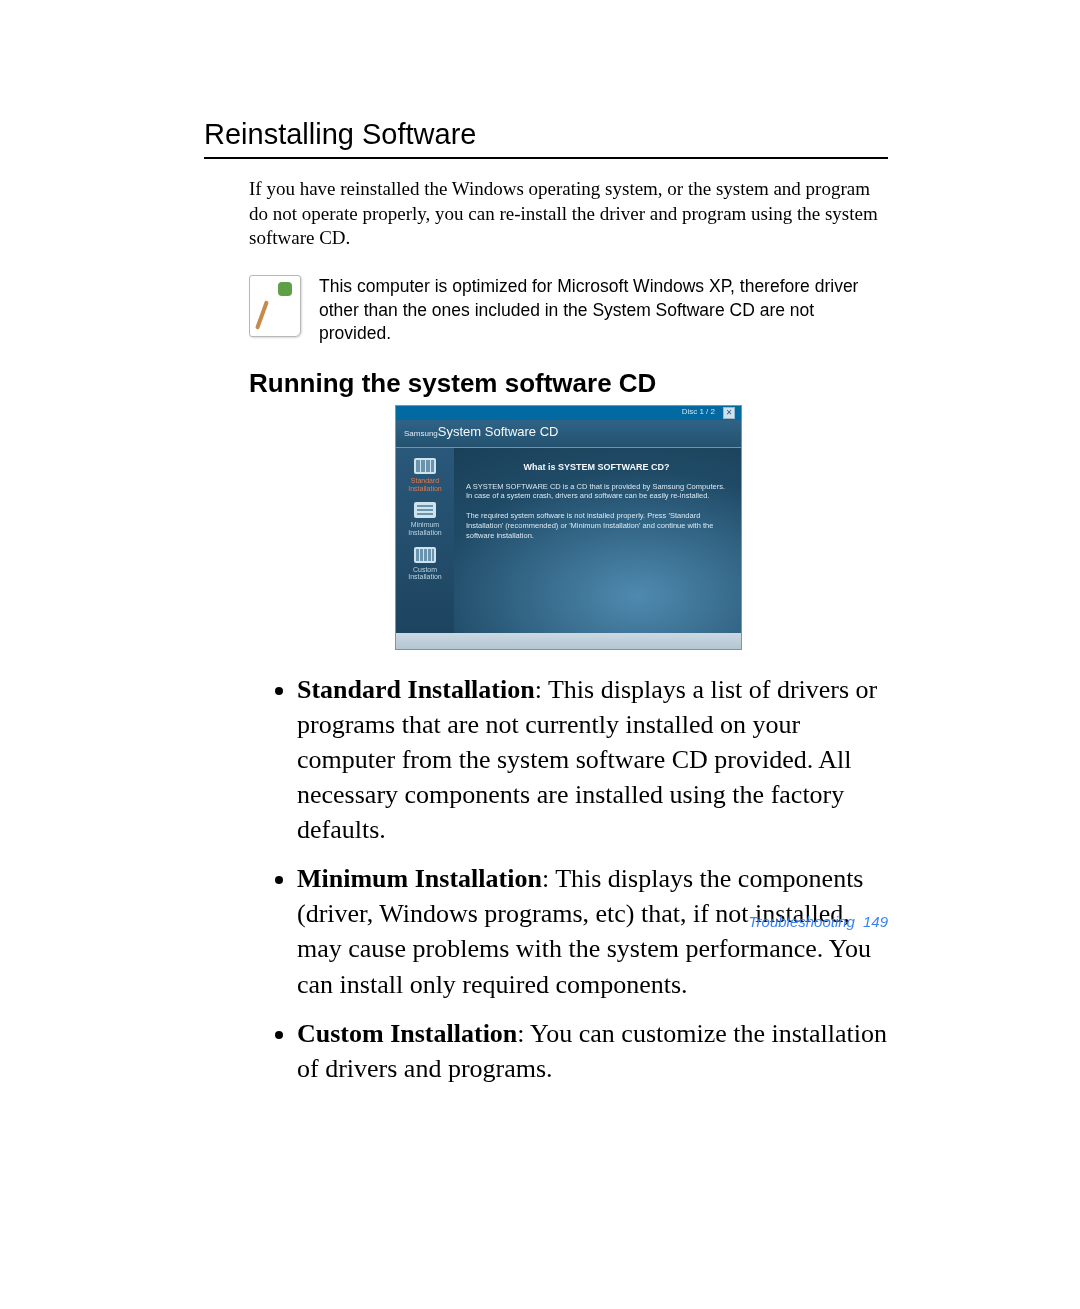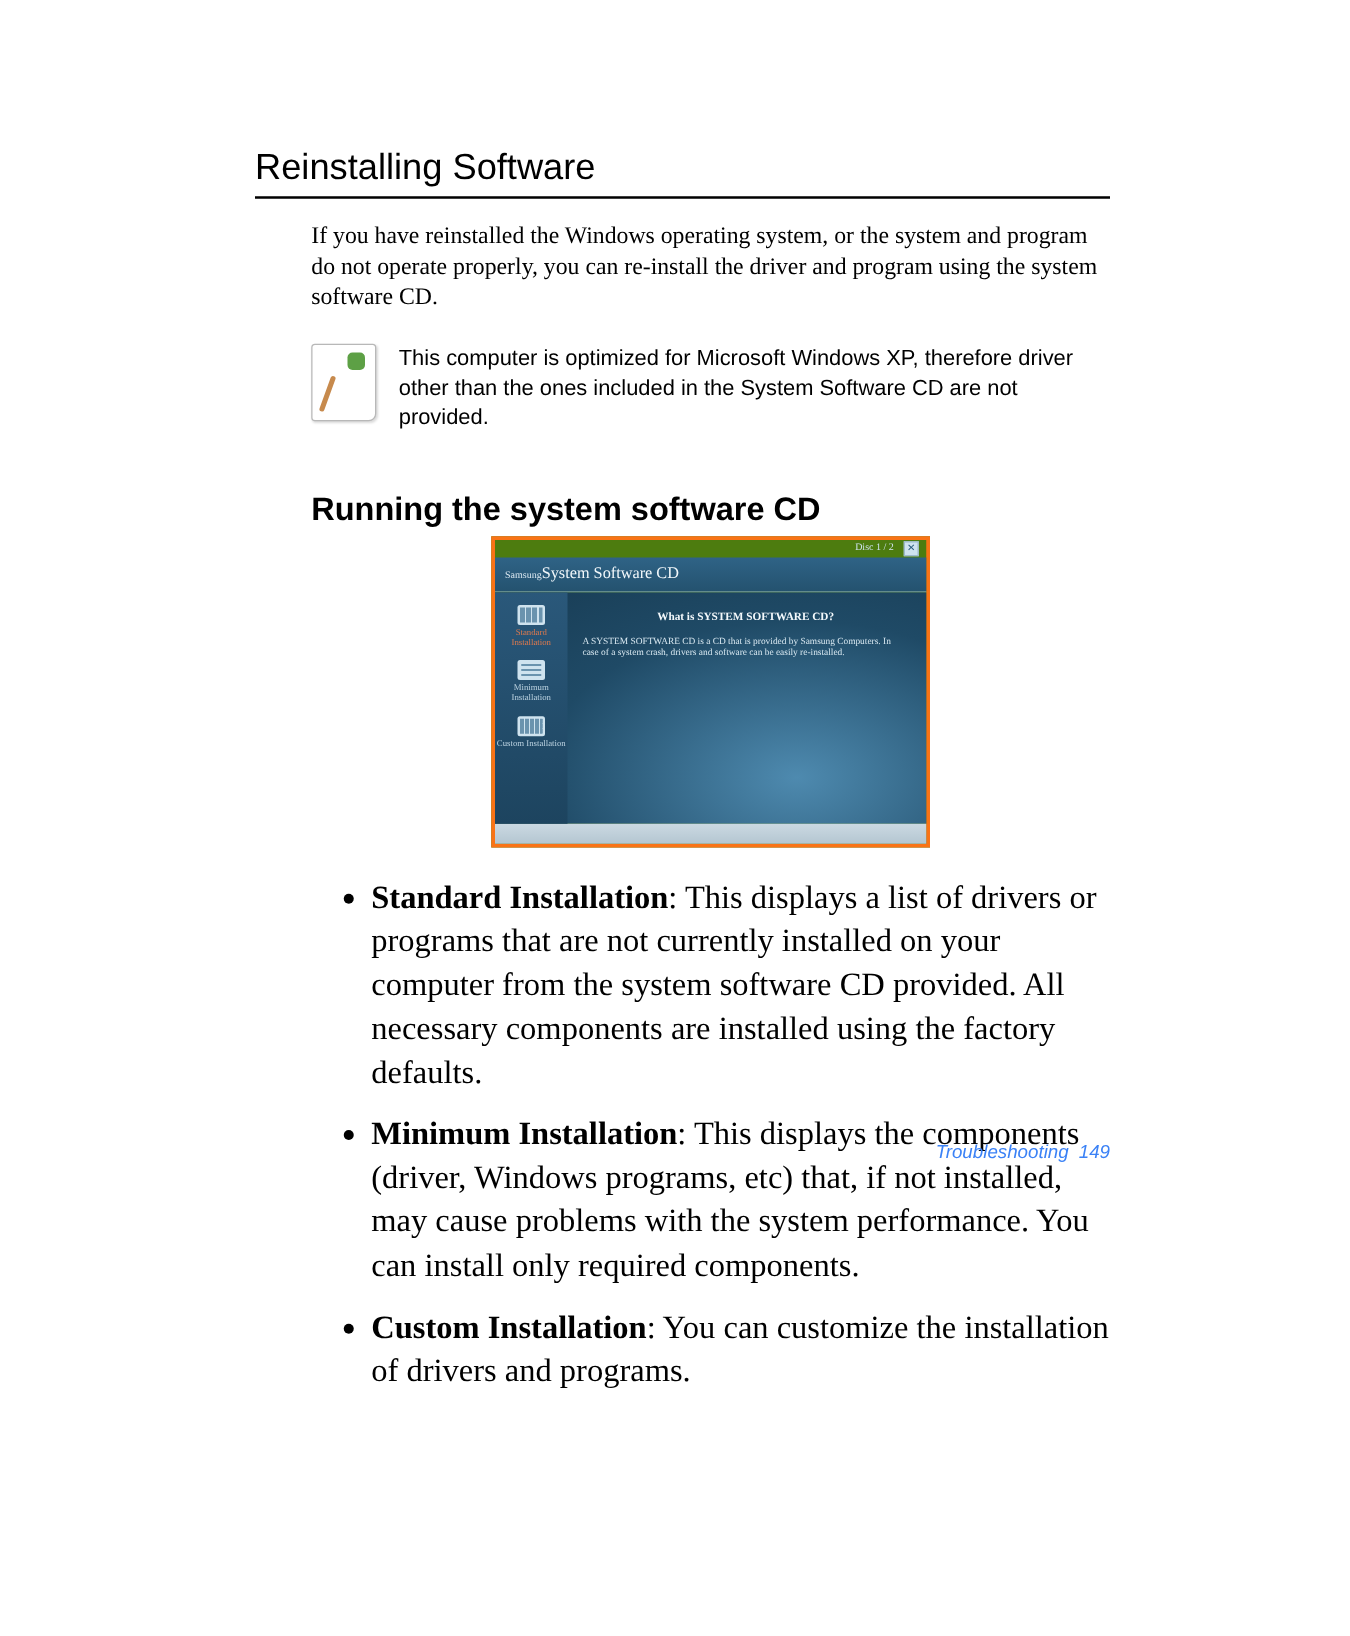--- a/index.html
+++ b/index.html
@@ -2,29 +2,29 @@
 <html><head>
 <meta charset="utf-8">
 <style>
   html,body{margin:0;padding:0;background:#fff;}
   .page{width:1080px;height:1124px;position:relative;font-family:"Times New Roman",Times,serif;color:#000;}
   .content{position:absolute;left:204px;right:192px;top:118px;}
   .indent{margin-left:45px;}
   h1.title{font-family:Arial,Helvetica,sans-serif;font-weight:400;font-size:29px;margin:0 0 6px 0;}
   .hr{border:0;border-top:2px solid #000;margin:0 0 18px 0;}
   .intro{font-size:19px;line-height:1.3;margin:0 0 24px 0;}
-  .note-row{display:flex;align-items:flex-start;gap:18px;margin-bottom:46px;}
+  .note-row{display:flex;align-items:flex-start;gap:18px;margin-bottom:22px;}
   .note-icon{width:50px;height:60px;border:1px solid #b8b8b8;border-radius:3px 3px 6px 3px;background:#fff;position:relative;box-shadow:1px 1px 2px rgba(0,0,0,.15);}
   .note-icon::after{content:"";position:absolute;top:6px;right:8px;width:14px;height:14px;background:#5da045;border-radius:4px;}
   .note-icon::before{content:"";position:absolute;left:10px;top:24px;width:4px;height:30px;background:#c78a4d;border-radius:2px;transform:rotate(20deg);}
   .note-text{font-family:Arial,Helvetica,sans-serif;font-size:17.5px;line-height:1.35;flex:1;}
   h2.section{font-family:Arial,Helvetica,sans-serif;font-weight:700;font-size:26px;margin:0 0 6px 0;}
   .body-text{font-size:19px;line-height:1.3;margin:0 0 24px 0;}
   .shot-wrap{display:flex;justify-content:center;margin:0 0 22px 0;}
-  .shot{width:345px;background:#4d7c0f;border:3px solid #f97316;font-family:Liberation Serif, serif;color:#e6f0f6;font-size:8px;line-height:1.3;position:relative;}
+  .shot{width:345px;background:#0369a1;border:1px solid #f97316;font-family:Liberation Sans, sans-serif;color:#e6f0f6;font-size:8px;line-height:1.3;position:relative;}
   .shot-top{height:14px;position:relative;}
   .disc{position:absolute;right:26px;top:1px;font-size:8px;color:#cfe3ef;}
   .close{position:absolute;right:6px;top:1px;width:10px;height:10px;border:1px solid #9cb9cc;color:#2b5c7d;background:#cfe3ef;font-size:8px;line-height:9px;text-align:center;}
   .shot-title-row{padding:4px 8px 6px 8px;border-bottom:1px solid #6f95ad;background:linear-gradient(#2f6386,#24526f);}
   .brand{font-size:8px;color:#dce9f2;}
   .cd-title{font-size:13px;color:#f2f8fb;margin-left:0;}
   .shot-body{display:flex;min-height:185px;background:radial-gradient(ellipse at 70% 80%, #4e8aaf 0%, #1f4a66 60%, #183c54 100%);}
   .shot-side{width:58px;padding:10px 0 0 0;display:flex;flex-direction:column;gap:10px;background:linear-gradient(#2a587a,#1d445f);}
   .s-item{display:flex;flex-direction:column;align-items:center;gap:3px;}
   .s-ico{width:22px;height:16px;background:#cfe3ef;border-radius:2px;position:relative;}
@@ -80,20 +80,21 @@
                 <div class="s-lbl">Minimum Installation</div>
               </div>
               <div class="s-item">
                 <div class="s-ico grid"></div>
                 <div class="s-lbl">Custom Installation</div>
               </div>
             </div>
             <div class="shot-main">
               <div class="q">What is SYSTEM SOFTWARE CD?</div>
               <div class="p">A SYSTEM SOFTWARE CD is a CD that is provided by Samsung Computers. In case of a system crash, drivers and software can be easily re-installed.</div>
+              <div class="p">The required system software is not installed properly. Press 'Standard Installation' (recommended) or 'Minimum Installation' and continue with the software installation.</div>
             </div>
           </div>
           <div class="shot-bot"></div>
         </div>
       </div>
 
       <ul class="bullets">
         <li><span class="b">Standard Installation</span><span>: This displays a list of drivers or programs that are not currently installed on your computer from the system software CD provided. All necessary components are installed using the factory defaults.</span></li>
         <li><span class="b">Minimum Installation</span><span>: This displays the components (driver, Windows programs, etc) that, if not installed, may cause problems with the system performance. You can install only required components.</span></li>
         <li><span class="b">Custom Installation</span><span>: You can customize the installation of drivers and programs.</span></li>

